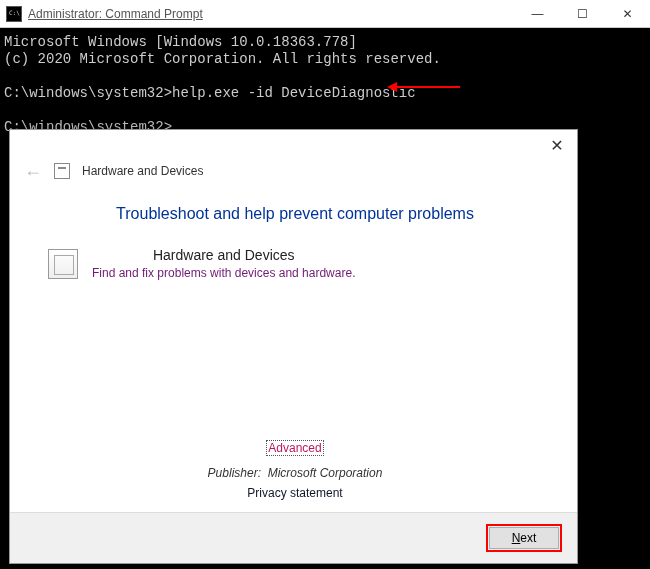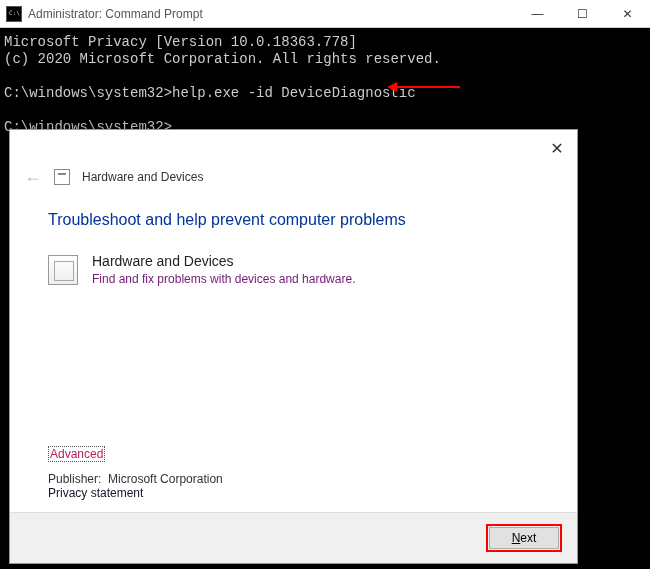--- a/index.html
+++ b/index.html
@@ -40,20 +40,21 @@
     color: #ccc;
     font-size: 6px;
     position: absolute;
     top: 2px; left: 2px;
     font-family: Consolas, monospace;
   }
   .cmd-title {
     color: #555;
     font-size: 12px;
     flex: 1;
+    text-decoration: underline;
   }
   .cmd-controls {
     display: flex;
   }
   .cmd-ctrl {
     width: 45px;
     height: 28px;
     display: flex;
     align-items: center;
     justify-content: center;
@@ -131,20 +132,21 @@
   .hw-icon-sm::after{
     content:""; position:absolute; top:3px; left:3px; width:8px; height:2px; background:#888;
   }
   .dialog-header-title {
     color: #333;
     font-size: 12px;
   }
   .dialog-content {
     padding: 12px 35px 0 38px;
     flex: 1;
+    text-align: center;
   }
   .headline {
     color: #003399;
     font-size: 16px;
     margin-bottom: 24px;
   }
   .ts-item {
     display: flex;
     gap: 14px;
     align-items: flex-start;
@@ -176,20 +178,22 @@
     border: 1px dotted #555;
     display: inline-block;
     padding: 0 1px;
     font-size: 12px;
     margin-top: 110px;
     margin-bottom: 10px;
   }
   .publisher {
     font-size: 12px;
     color: #333;
+    margin-bottom: 6px;
+    font-style: italic;
   }
   .privacy-link {
     color: #0f172a;
     font-size: 12px;
     margin-bottom: 12px;
   }
   .dialog-footer {
     border-top: 1px solid #ddd;
     background: #f0f0f0;
     padding: 14px 18px;
@@ -219,21 +223,21 @@
 <div class="cmd-window">
   <div class="cmd-titlebar">
     <span class="cmd-icon"></span>
     <span class="cmd-title">Administrator: Command Prompt</span>
     <div class="cmd-controls">
       <div class="cmd-ctrl">—</div>
       <div class="cmd-ctrl">☐</div>
       <div class="cmd-ctrl">✕</div>
     </div>
   </div>
-  <div class="cmd-body"><span>Microsoft Privacy [Version 10.0.18363.778]</span>
+  <div class="cmd-body"><span>Microsoft Windows [Windows 10.0.18363.778]</span>
 <span>(c) 2020 Microsoft Corporation. All rights reserved.</span>
 
 <span>C:\windows\system32&gt;</span><span>help.exe -id DeviceDiagnostic</span>
 
 <span>C:\windows\system32&gt;</span></div>
 </div>
 
 <div class="arrow-annot"></div>
 
 <div class="dialog">

